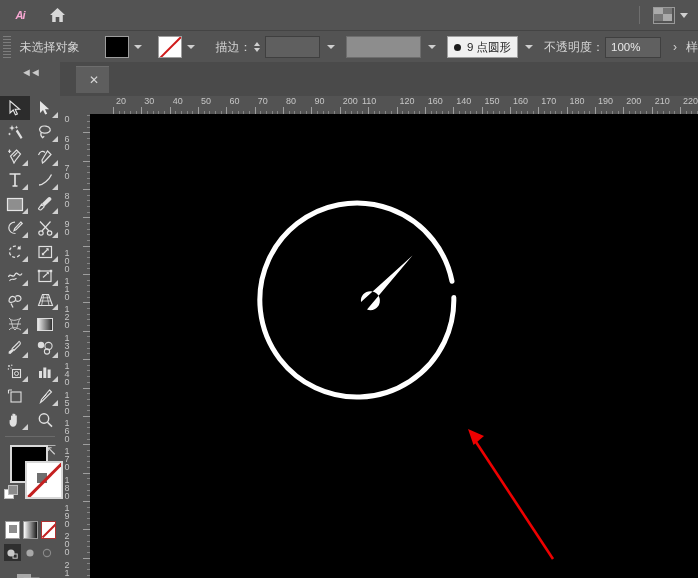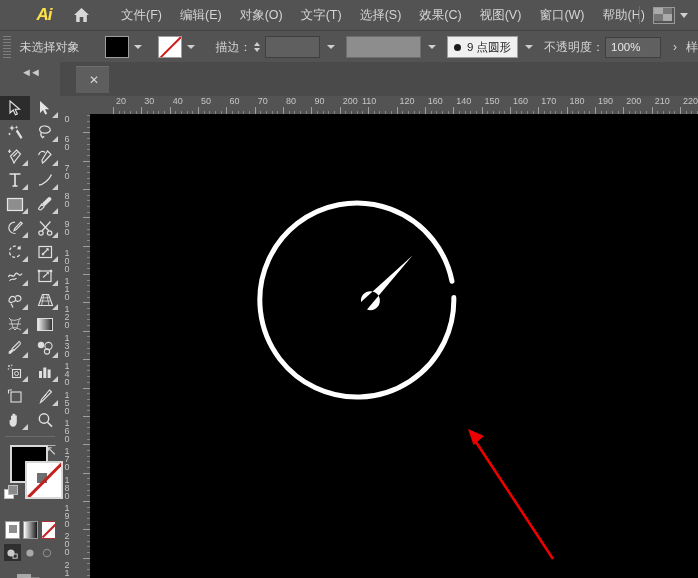--- a/index.html
+++ b/index.html
@@ -9,21 +9,21 @@
     font-family:"Liberation Sans","DejaVu Sans",sans-serif;
     font-size:12px;color:#d0d0d0;
     -webkit-font-smoothing:antialiased;
   }
   #app{position:relative;width:698px;height:578px;}
 
   
   .menubar{position:absolute;left:0;top:0;width:698px;height:30px;background:#535353;
            display:flex;align-items:center;}
   .ai-logo{width:40px;height:30px;display:flex;align-items:center;justify-content:center;
-           color:#fde047;font-size:17px;font-weight:bold;font-style:italic;letter-spacing:-1px;padding-left:24px;}
+           color:#f9a8d4;font-size:11px;font-weight:bold;font-style:italic;letter-spacing:-1px;}
   .home-icon{width:34px;height:30px;display:flex;align-items:center;justify-content:center;}
   .menu-items{display:flex;align-items:center;margin-left:14px;}
   .menu-item{padding:3px 9px;color:#d4d4d4;font-size:12.5px;white-space:nowrap;}
   .ws-switch{position:absolute;right:10px;top:0;height:30px;display:flex;align-items:center;gap:5px;}
   .ws-icon{width:20px;height:15px;border:1px solid #9a9a9a;display:grid;
            grid-template-columns:9px 9px;grid-template-rows:6px 7px;}
   .ws-icon i{background:#8e8e8e;border:none;display:block;}
   .ws-icon i:nth-child(1){background:#aaa;}
   .ws-icon i:nth-child(2){background:#777;}
   .ws-icon i:nth-child(3){background:#777;}
@@ -136,31 +136,20 @@
 <body>
 
 <div id="app">
 
   <div class="menubar">
     <div class="ai-logo">Ai</div>
     <div class="home-icon">
       <svg width="17" height="16" viewBox="0 0 17 16">
         <path d="M8.5 1 L16 8 L13.8 8 L13.8 15 L10.3 15 L10.3 10 L6.7 10 L6.7 15 L3.2 15 L3.2 8 L1 8 Z" fill="#d8d8d8"></path>
       </svg>
-    </div>
-    <div class="menu-items">
-      <div class="menu-item">文件(F)</div>
-      <div class="menu-item">编辑(E)</div>
-      <div class="menu-item">对象(O)</div>
-      <div class="menu-item">文字(T)</div>
-      <div class="menu-item">选择(S)</div>
-      <div class="menu-item">效果(C)</div>
-      <div class="menu-item">视图(V)</div>
-      <div class="menu-item">窗口(W)</div>
-      <div class="menu-item">帮助(H)</div>
     </div>
     <div class="ws-switch">
       <div class="vsep"></div>
       <div class="ws-icon">
         <i></i>
           <i></i>
           <i></i>
           <i></i>
       </div>
       <div class="chev"></div>

